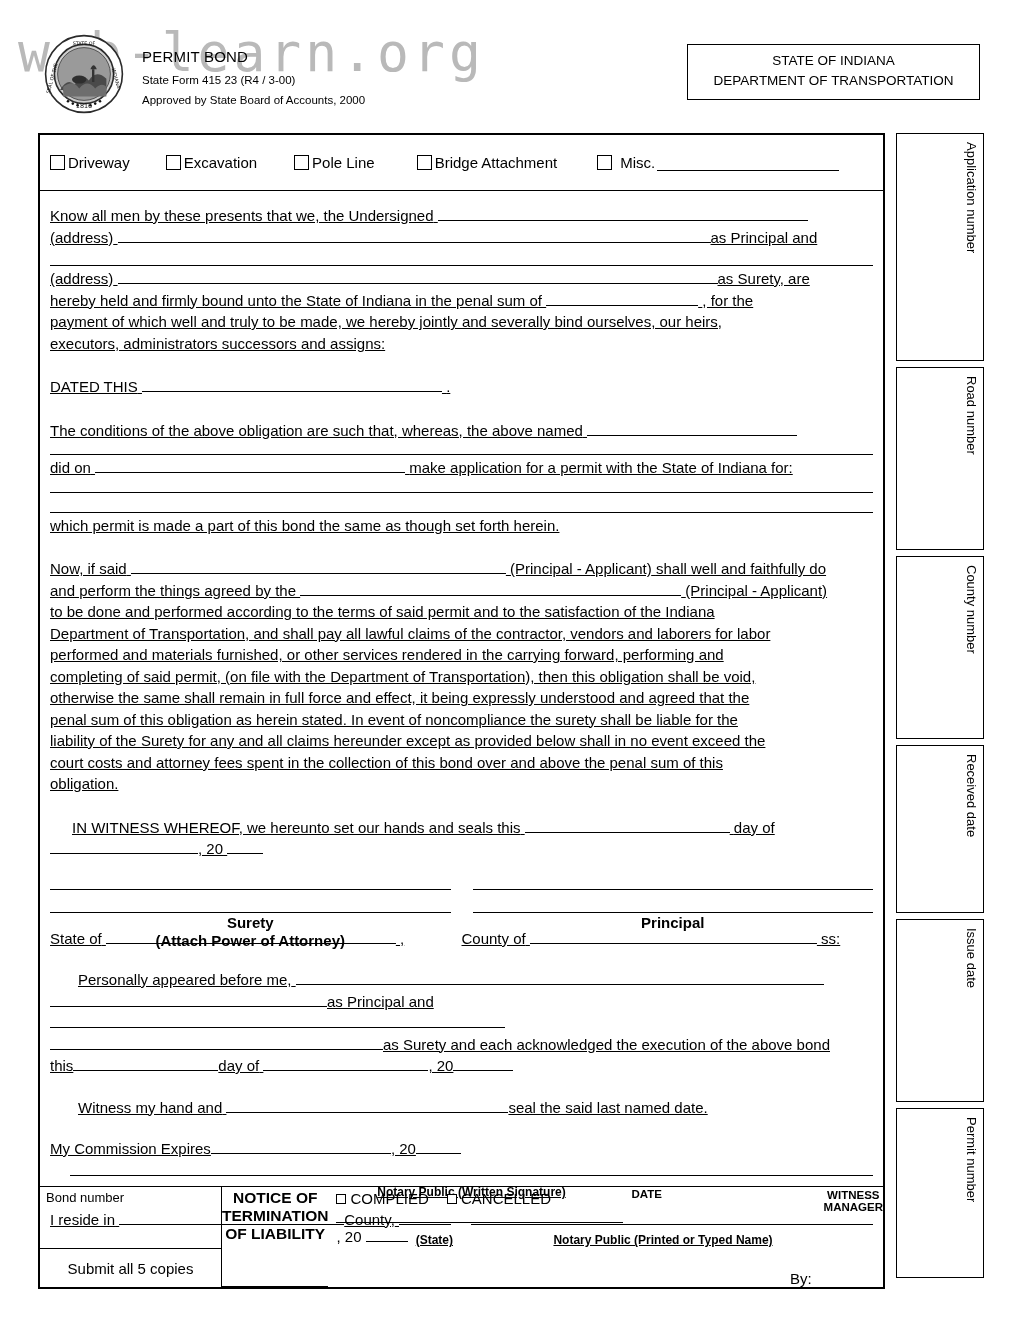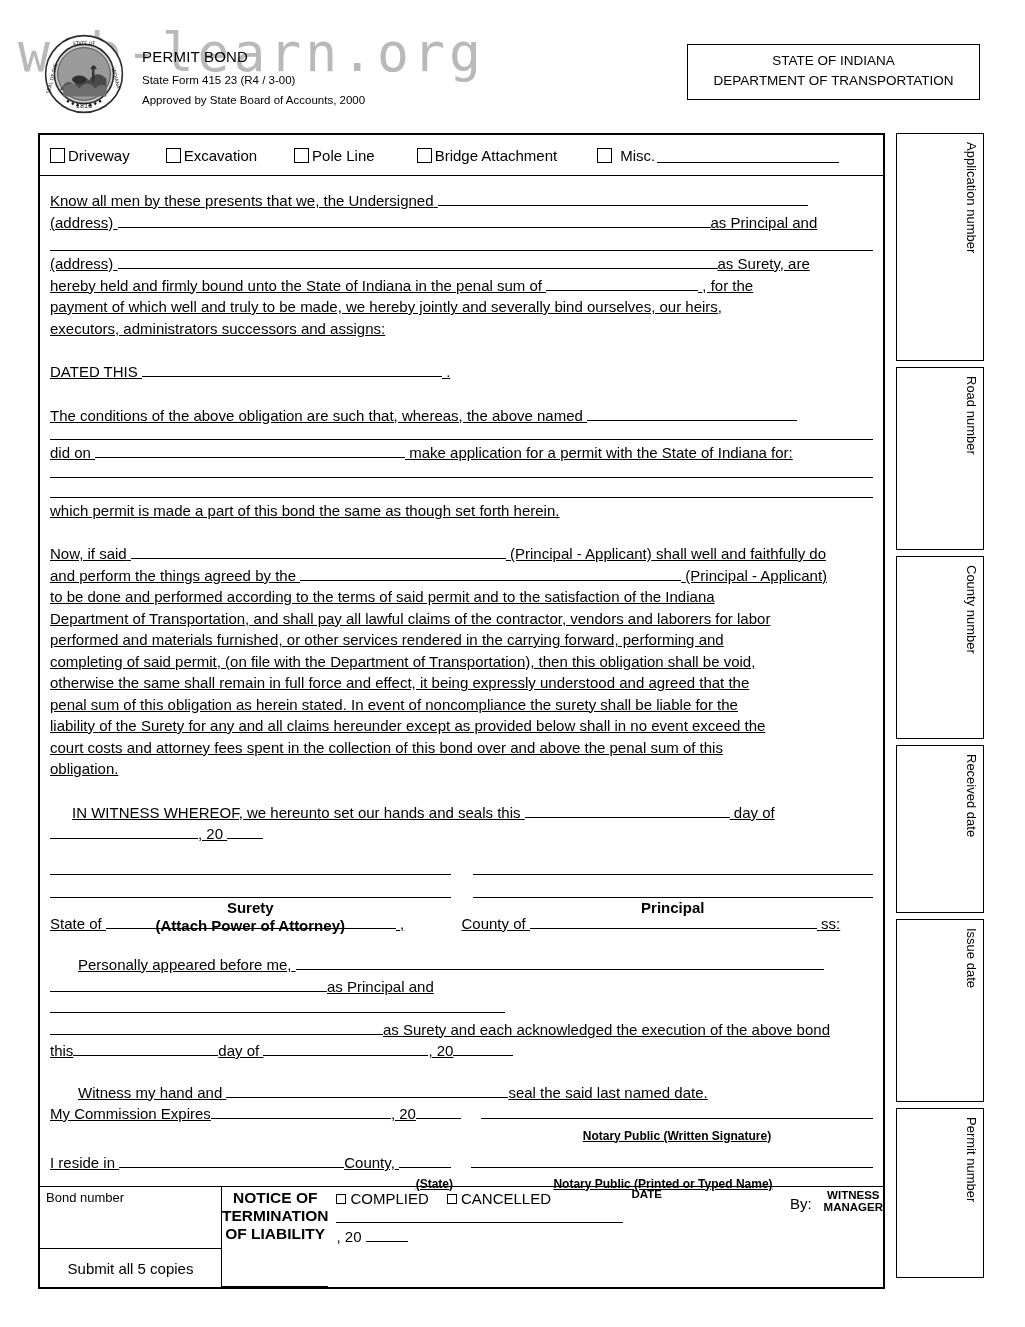--- a/index.html
+++ b/index.html
@@ -77,21 +77,21 @@
     top: 133px;
     width: 847px;
     height: 1156px;
     border: 2px solid #000;
     box-sizing: border-box;
     background: transparent;
     z-index: 2;
   }
 
   #checkbox-row {
-    height: 41px;
+    height: 56px;
     border-bottom: 1.6px solid #000;
     display: flex;
     align-items: center;
     padding: 0 10px;
     box-sizing: border-box;
     font-size: 15px;
   }
   .cbitem { display: flex; align-items: center; white-space: nowrap; }
   .cbox {
     display: inline-block;
@@ -136,21 +136,21 @@
   #bt-left .bt-bottom {
     height: 38px;
     border-top: 1.6px solid #000;
     display: flex; align-items: center; justify-content: center;
     font-size: 15px; font-weight: normal;
   }
   #bt-right { flex: 1; display: flex; flex-direction: row; box-sizing: border-box; }
   .bt-title { text-align: center; font-weight: bold; font-size: 15.5px; padding: 2px 0 3px; border-bottom: 1.6px solid #000; }
   .bt-mid { padding: 3px 8px 0 8px; font-size: 15px; }
   .bt-sub { text-align: center; font-weight: bold; font-size: 11.5px; margin-top: 1px; }
-  .bt-by { padding: 2px 8px 8px 8px; font-size: 15px; display: flex; }
+  .bt-by { padding: 2px 8px 0 8px; font-size: 15px; display: flex; align-items: flex-end; }
 
   
   #sidebar {
     position: absolute;
     left: 896px;
     top: 133px;
     width: 88px;
     z-index: 3;
   }
   .side-box {
@@ -360,21 +360,21 @@
     <div>
       <span>this</span><span class="blank" style="width:145px;"></span><span>day of</span>
       <span class="blank" style="width:165px;"></span><span>, 20</span><span class="blank" style="width:60px;"></span>
     </div>
 
     <div style="margin-top:20px;padding-left:28px;">
       <span>Witness my hand and</span>
       <span class="blank" style="width:282px;"></span><span>seal the said last named date.</span>
     </div>
 
-    <div style="display:flex;">
+    <div style="margin-top:20px;display:flex;flex-direction:column;">
       <div style="white-space:nowrap;">
         <span>My Commission Expires</span><span class="blank" style="width:180px;"></span><span>, 20</span><span class="blank" style="width:45px;"></span>
       </div>
       <div style="flex:1;padding-left:20px;">
         <span class="blank" style="width:100%;"></span>
         <div class="center b" style="font-size:12px;margin-top:1px;">Notary Public (Written Signature)</div>
       </div>
     </div>
 
     <div style="margin-top:5px;display:flex;">

